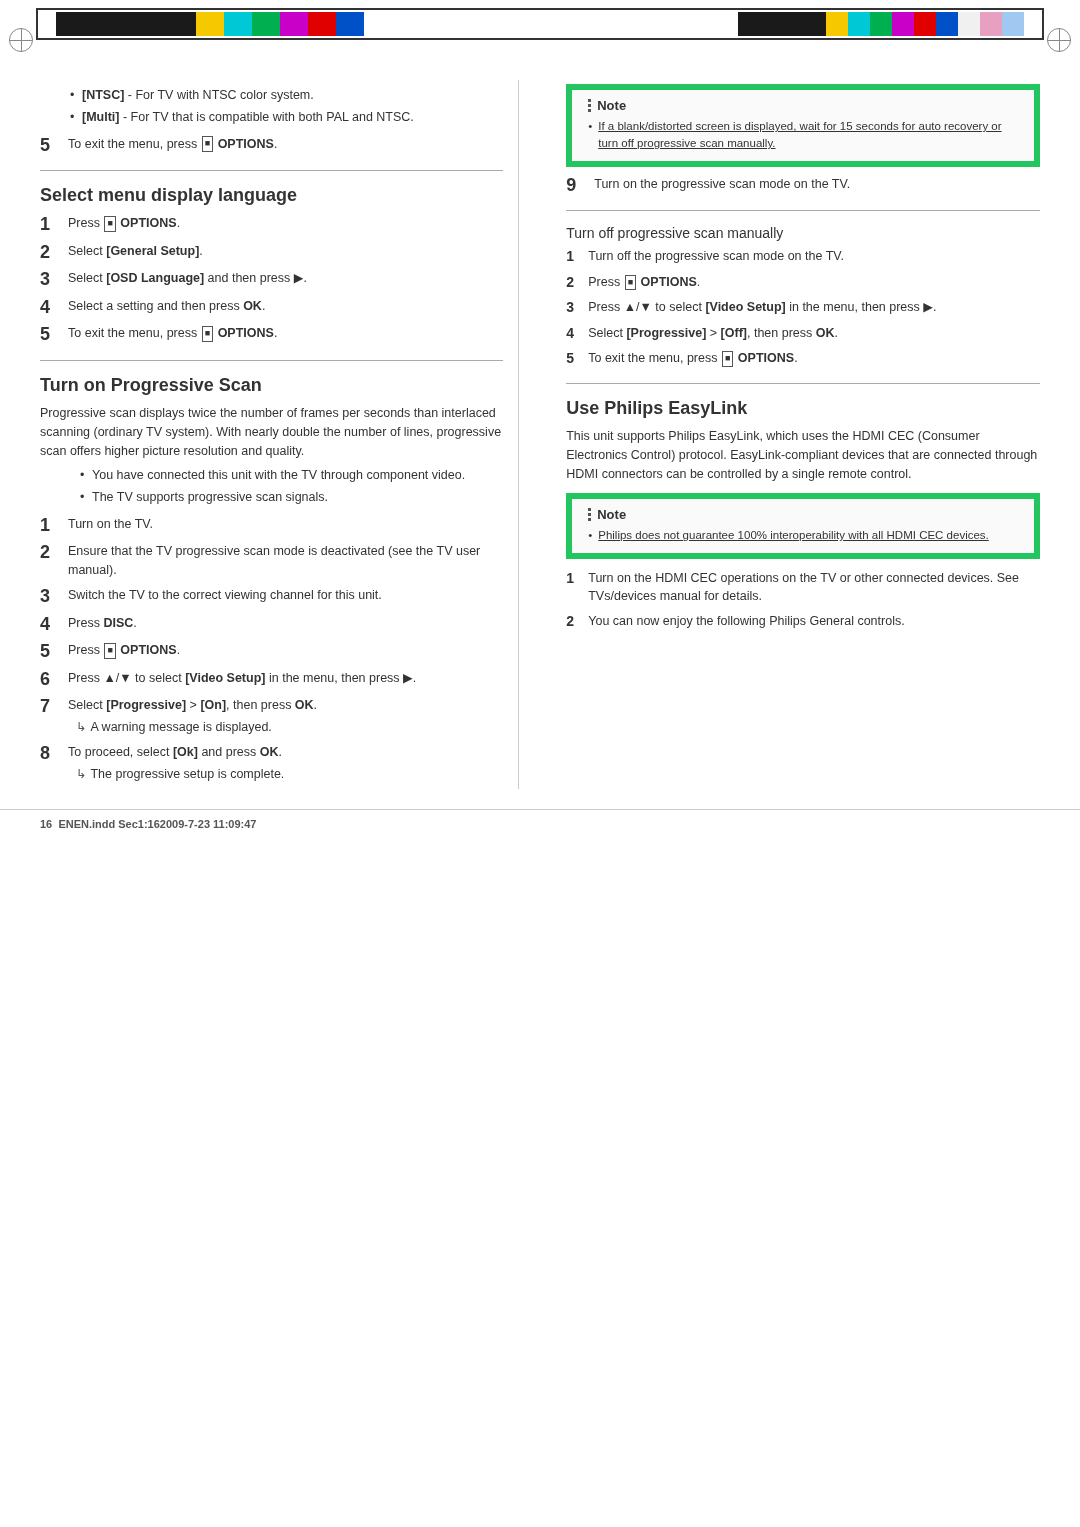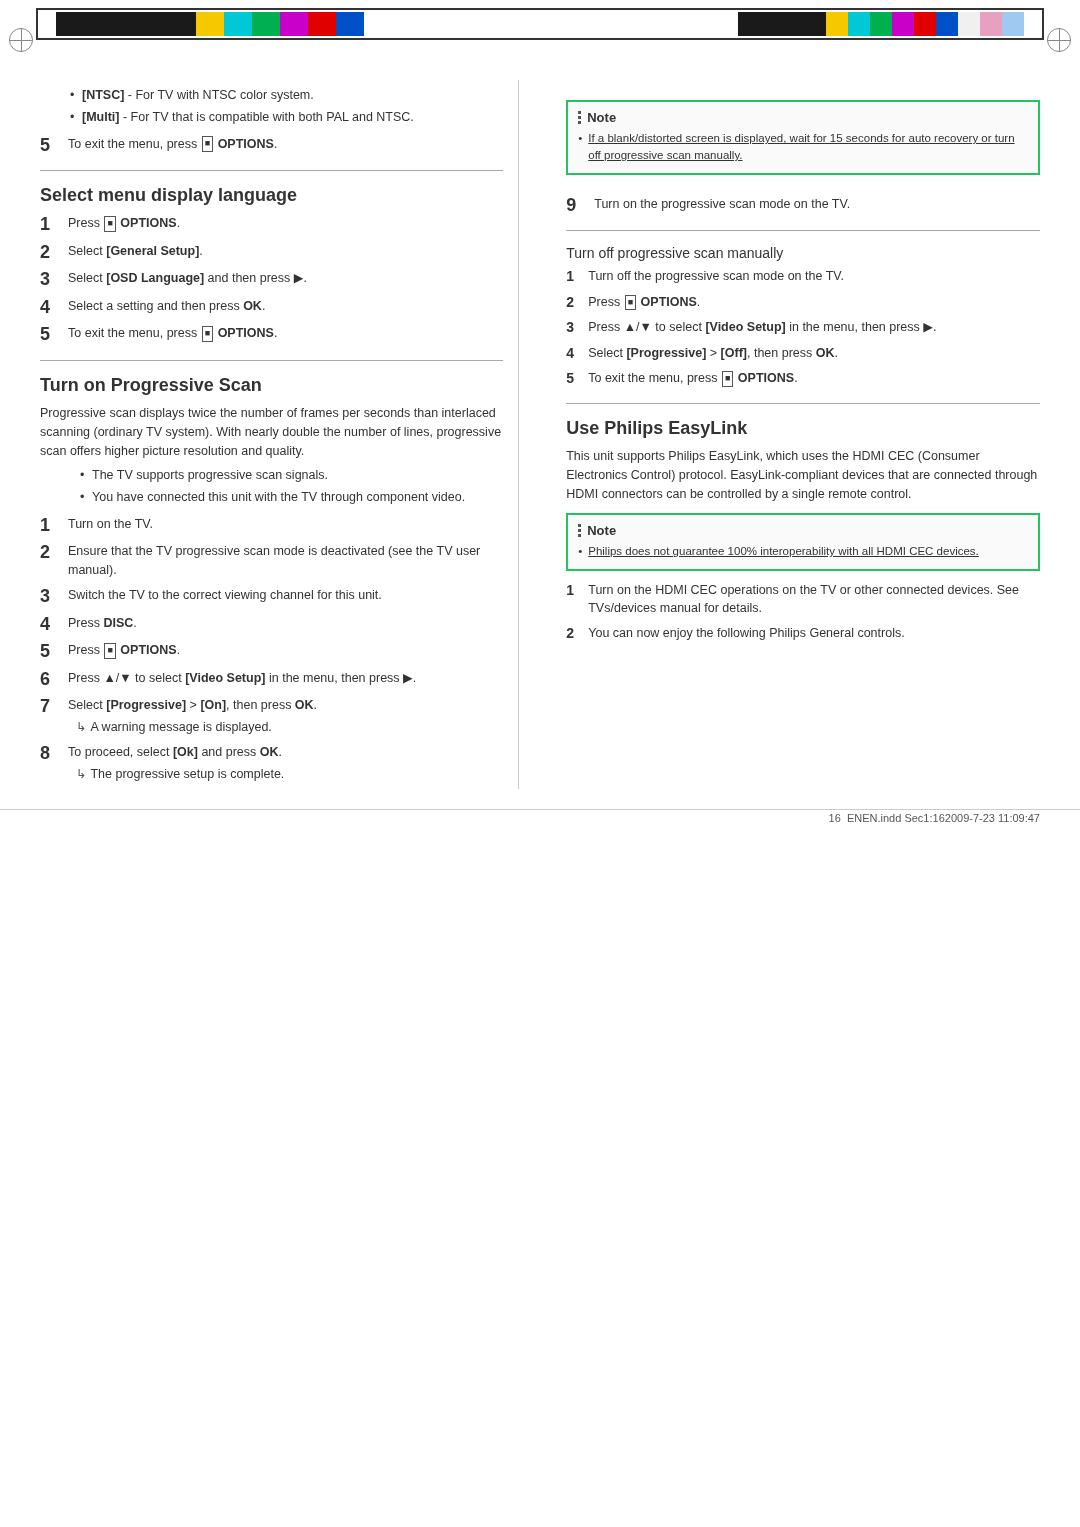--- a/index.html
+++ b/index.html
@@ -118,24 +118,24 @@
       display: flex;
       margin-top: 3px;
       padding-left: 8px;
     }
     .sub-arrow {
       margin-right: 4px;
       color: #555;
     }
 
     .note-box {
-      border: 2px solid #22c55e;
+      border: 6px solid #22c55e;
       background: #fafafa;
-      padding: 8px 10px;
-      margin: 20px 0;
+      padding: 8px 16px;
+      margin: 4px 0;
     }
     .note-header {
       display: flex;
       align-items: center;
       margin-bottom: 5px;
     }
     .note-icon {
       display: flex;
       flex-direction: column;
       justify-content: center;
@@ -171,25 +171,26 @@
       padding: 0 2px;
       margin: 0 1px;
       vertical-align: middle;
     }
 
     .bold-text { font-weight: bold; }
     .bracket-text { font-weight: bold; }
 
     .page-footer {
       display: flex;
-      justify-content: flex-end;
+      justify-content: flex-start;
       align-items: center;
-      padding: 2px 40px;
+      padding: 8px 40px;
       margin-top: 20px;
       border-top: 1px solid #ccc;
+      font-weight: bold;
     }
 
     .footer-info {
       font-size: 11px;
       color: #555;
     }
 
     .reg-container {
       position: relative;
       width: 26px;
@@ -365,22 +366,22 @@
         <span class="step-content">To exit the menu, press <span class="options-icon">■</span> <span class="bold-text">OPTIONS</span>.</span>
       </div>
 
       <hr class="section-divider">
 
       <h2>Turn on Progressive Scan</h2>
 
       <p>Progressive scan displays twice the number of frames per seconds than interlaced scanning (ordinary TV system). With nearly double the number of lines, progressive scan offers higher picture resolution and quality.</p>
 
       <ul class="bullet-list" style="margin-left:40px;">
+        <li>You have connected this unit with the TV through component video.</li>
         <li>The TV supports progressive scan signals.</li>
-        <li>You have connected this unit with the TV through component video.</li>
       </ul>
 
       <div class="numbered-step">
         <span class="step-num">1</span>
         <span class="step-content">Turn on the TV.</span>
       </div>
       <div class="numbered-step">
         <span class="step-num">2</span>
         <span class="step-content">Ensure that the TV progressive scan mode is deactivated (see the TV user manual).</span>
       </div>

